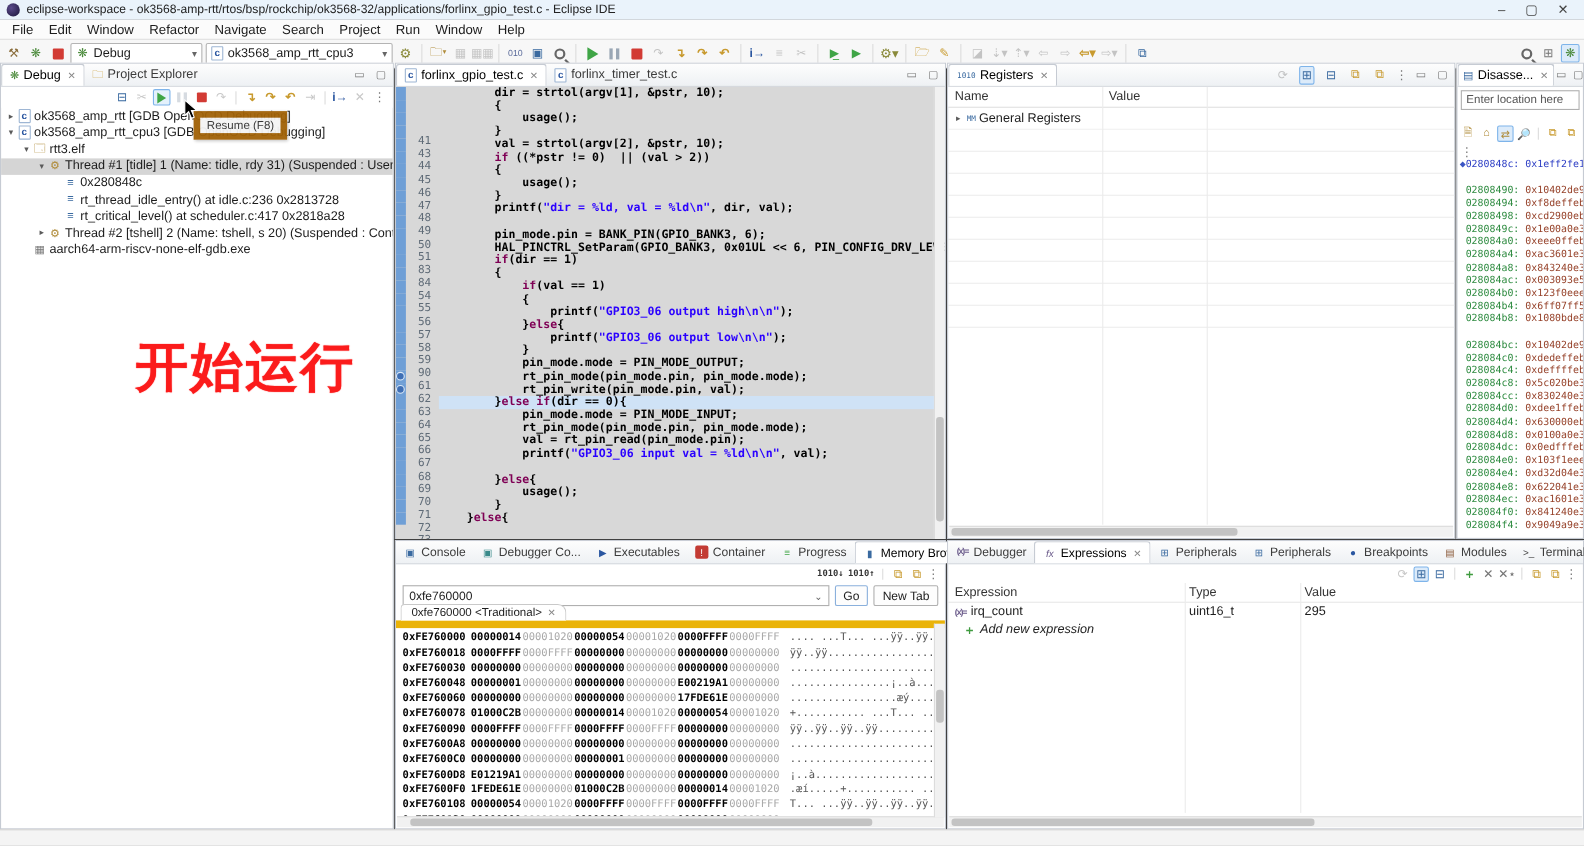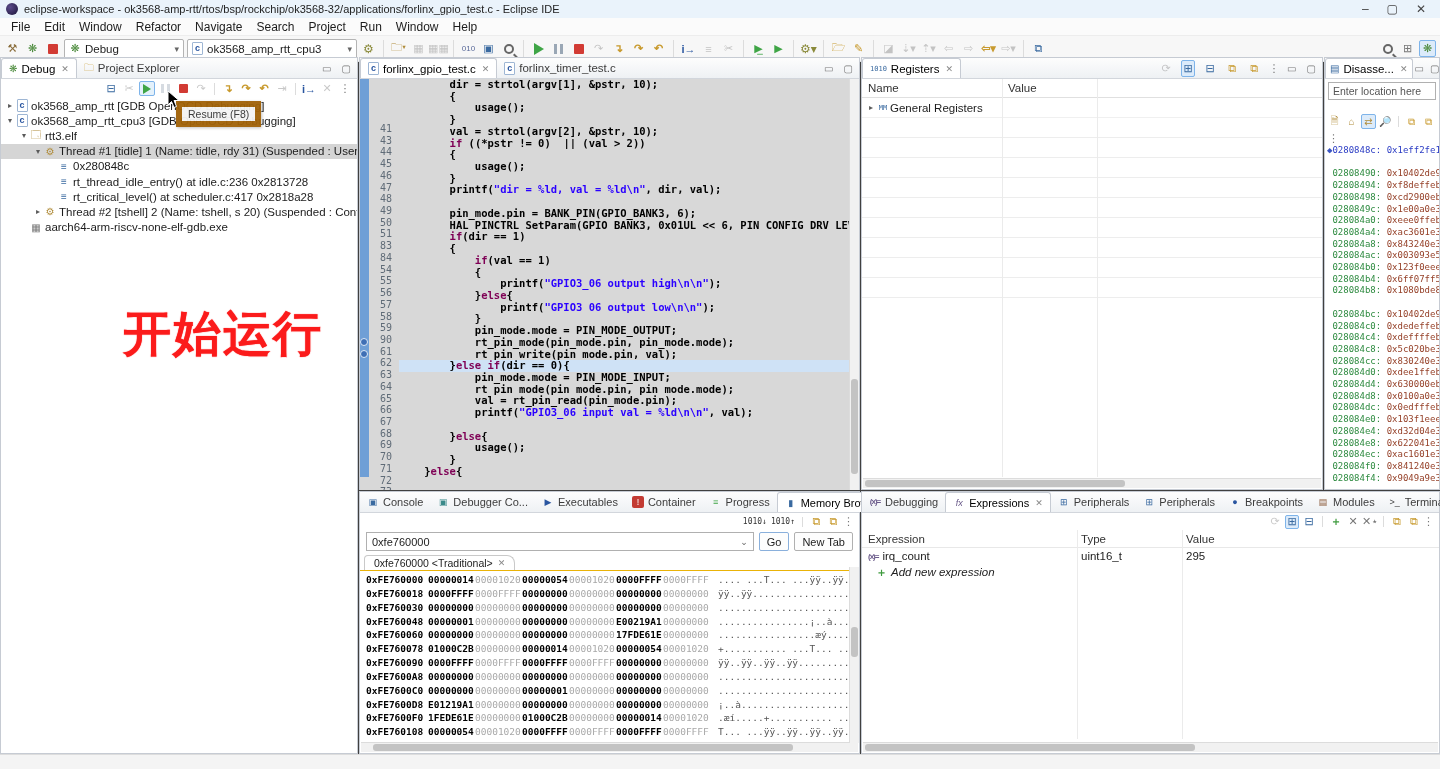--- a/index.html
+++ b/index.html
@@ -89,27 +89,27 @@
   .ico.sel { border:1px solid #7eb4ea; background:#dcebfa; border-radius:2px; }
   .disasm-list { font-family:"DejaVu Sans Mono","Liberation Mono",monospace; font-size:9px; line-height:11.7px; white-space:pre; overflow:hidden; padding-left:2px; }
   .dis-line .addr { color:#2e8b40; }
   .dis-line .val { color:#96422a; }
   .dis-line.current { color:#2b3cc4; }
   .dis-line.current .addr, .dis-line.current .val { color:#2b3cc4; }
   .dis-gap { height:11.7px; }
   .pc-mark { color:#3a55c4; }
   
   .mem-toolbar { height:17px; display:flex; justify-content:flex-end; align-items:center; gap:4px; padding:0 6px; font-size:9px; color:#555; }
-  .endian { font-family:"DejaVu Sans Mono",monospace; font-size:8px; font-weight:normal; color:#333; }
+  .endian { font-family:"DejaVu Sans Mono",monospace; font-size:8px; font-weight:bold; color:#333; }
   .mem-inputrow { display:flex; align-items:center; gap:5px; padding:2px 6px; }
   .mem-input { flex:1; height:19px; border:1px solid #b0b0b0; background:#fff; display:flex; align-items:center; padding:0 5px; font-size:11px; }
   .mem-input .caret { margin-left:auto; color:#666; font-size:9px; }
   .btn { height:19px; border:1px solid #8ab0dc; background:#fdfdfd; border-radius:2px; padding:0 7px; font-size:11px; display:flex; align-items:center; }
   .btn.plain { border-color:#b0b0b0; }
-  .mem-tabrow { height:18px; display:flex; align-items:flex-end; padding-left:4px; border-bottom:1px solid #eab308; background:#fff; }
+  .mem-tabrow { height:18px; display:flex; align-items:flex-end; padding-left:4px; border-bottom:7px solid #eab308; background:#fff; }
   .mem-tab { display:flex; align-items:center; gap:5px; border:1px solid #c9c9c9; border-bottom:none; border-radius:4px 8px 0 0; padding:1px 9px; font-size:10.5px; background:#fff; }
   .mem-grid { font-family:"DejaVu Sans Mono","Liberation Mono",monospace; font-size:9.5px; padding:2px 0 0 6px; }
   .mem-row { display:flex; height:13.85px; line-height:13.85px; white-space:pre; }
   .mem-addr { width:62px; font-weight:bold; color:#000; }
   .mem-word { width:47px; }
   .mem-word.even { font-weight:bold; color:#000; }
   .mem-word.odd { color:#a8a8a8; }
   .mem-ascii { padding-left:8px; color:#555; }
   
   .expr-toolbar { height:17px; display:flex; justify-content:flex-end; align-items:center; gap:3px; padding:0 6px; }
@@ -519,21 +519,21 @@
       </div>
     <div class="vscroll" style="height:176px; top:75px;">
         <div class="thumb" style="top:60px; height:30px;"></div>
       </div>
   </div>
 
   <div class="panel" style="left:861px; top:491px; width:579px; height:263px;">
     <div class="view-tabbar" style="font-size:11px;">
       <div class="vtab">
           <span class="mi xvar-ico">(x)=</span>
-          <span>Debugging</span>
+          <span>Debugger</span>
         </div>
       <div class="vtab active">
           <span class="mi" style="color:#6a5a8a;font-style:italic;">fx</span>
           <span>Expressions</span>
           <span class="close">✕</span>
         </div>
       <div class="vtab">
           <span class="mi" style="color:#3a6aa0;">⊞</span>
           <span>Peripherals</span>
         </div>

